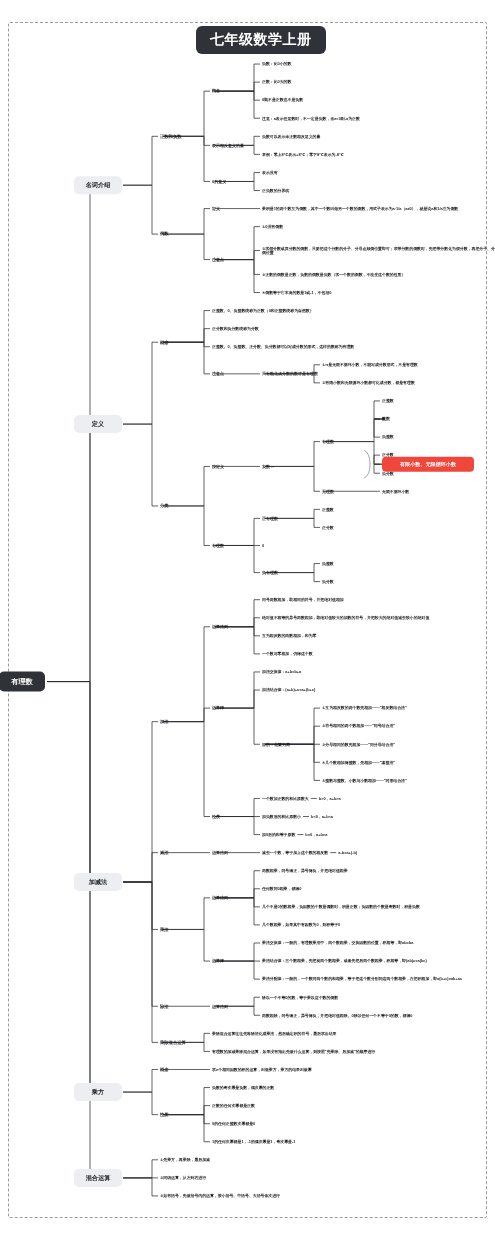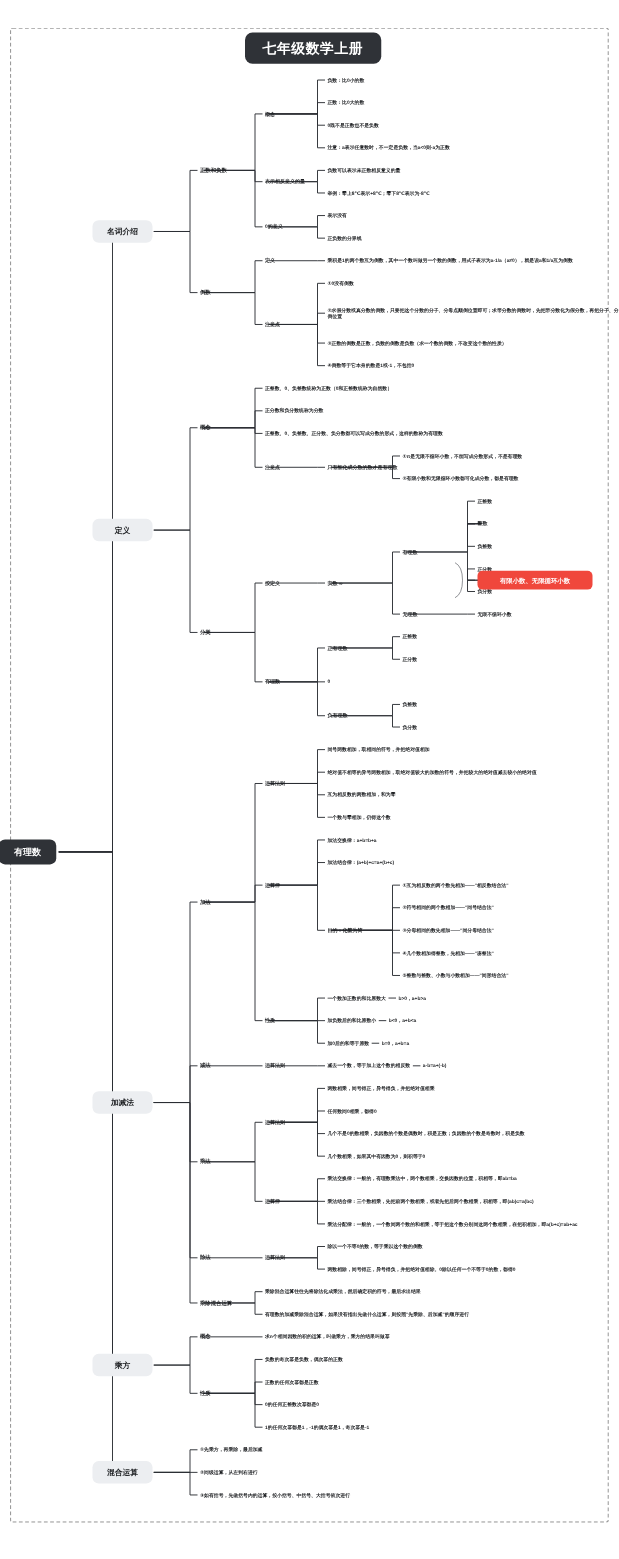--- a/index.html
+++ b/index.html
@@ -2,21 +2,21 @@
 <html><head>
 <meta charset="utf-8">
 <style>
   html,body{margin:0;padding:0;background:#ffffff;}
   body{font-family:"Liberation Sans","DejaVu Sans",sans-serif;}
   #page{position:relative;width:495px;height:1247px;background:#fff;overflow:hidden;}
   #frame{position:absolute;left:8px;top:22px;width:479px;height:1196px;
          border:1px dashed #9b9b9b;box-sizing:border-box;border-radius:2px;}
   #title{position:absolute;left:196px;top:26px;z-index:5;
          background:#2f3237;color:#fff;border-radius:6px;
-         padding:5px 14px;font-size:11px;font-weight:bold;letter-spacing:.5px;
+         padding:5px 14px;font-size:14px;font-weight:bold;letter-spacing:.5px;
          white-space:nowrap;}
   #canvas{position:absolute;left:0;top:0;width:495px;height:1247px;}
   .rootbox{fill:#2f3237;}
   .rootlabel{fill:#ffffff;font-size:7.2px;font-weight:bold;}
   .l1box{fill:#eceef1;}
   .l1label{fill:#1d1f22;font-size:6.2px;font-weight:bold;}
   .l2label{font-size:4.3px;font-weight:bold;fill:#1d1f22;}
   .l3label{font-size:4.0px;font-weight:bold;fill:#1d1f22;}
   .leaf{font-size:3.9px;fill:#1d1f22;font-weight:bold;}
   .conn{fill:none;stroke:#2b2e33;stroke-width:.75px;}

